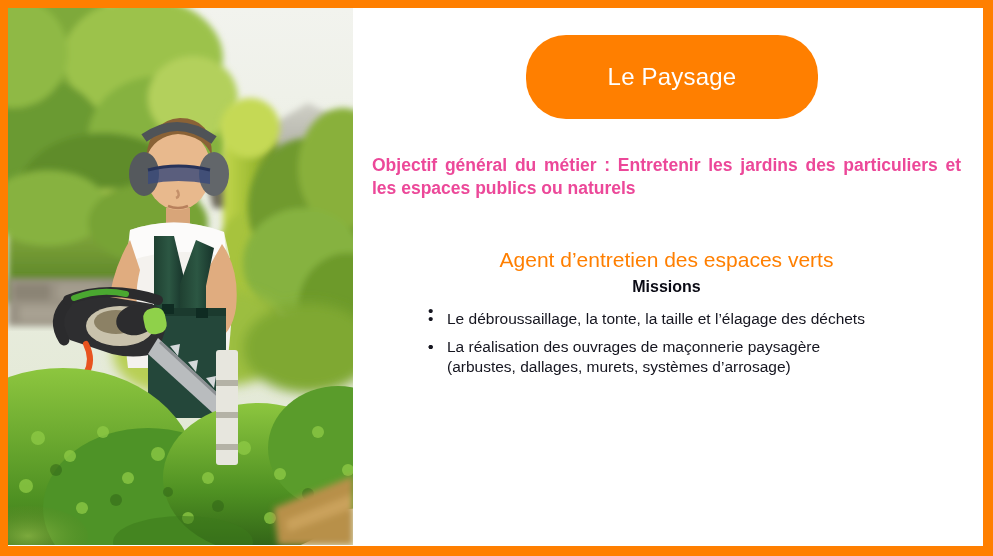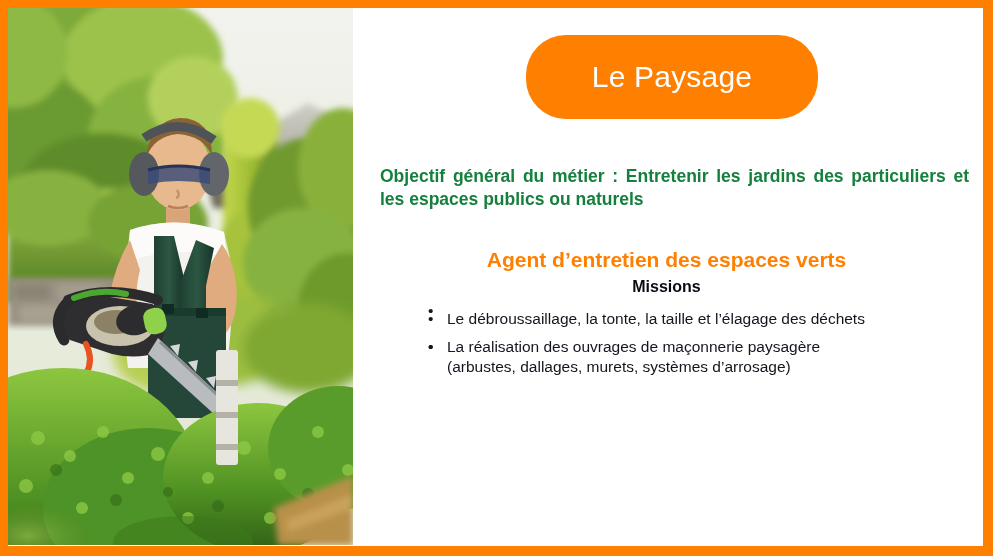--- a/index.html
+++ b/index.html
@@ -60,53 +60,52 @@
     width: 292px;
     height: 84px;
     background: #ff7f00;
     border-radius: 40px;
     display: flex;
     align-items: center;
     justify-content: center;
   }
   .title-pill .label {
     color: #ffffff;
-    font-size: 30px;
+    font-size: 24px;
     font-weight: 400;
     letter-spacing: 0.2px;
     line-height: 1;
     font-family: "Liberation Sans", sans-serif;
   }
 
   
   .objective {
     position: absolute;
     left: 19px;
-    top: 157px;
+    top: 146px;
     width: 589px;
     font-size: 17.5px;
     font-weight: bold;
-    color: #15803d;
+    color: #ec4899;
     line-height: 1.32;
     text-align: justify;
     text-justify: inter-word;
     font-family: "Liberation Sans", sans-serif;
-    margin-left: 8px;
   }
   .objective > span { display: inline; }
 
   
   .job-title {
     position: absolute;
     left: 19px;
     top: 240px;
     width: 589px;
     text-align: center;
     font-size: 21px;
-    font-weight: bold;
+    font-weight: normal;
     color: #ff7f00;
     line-height: 1.15;
     font-family: "Liberation Sans", sans-serif;
   }
 
   
   .missions-label {
     position: absolute;
     left: 19px;
     top: 269px;

